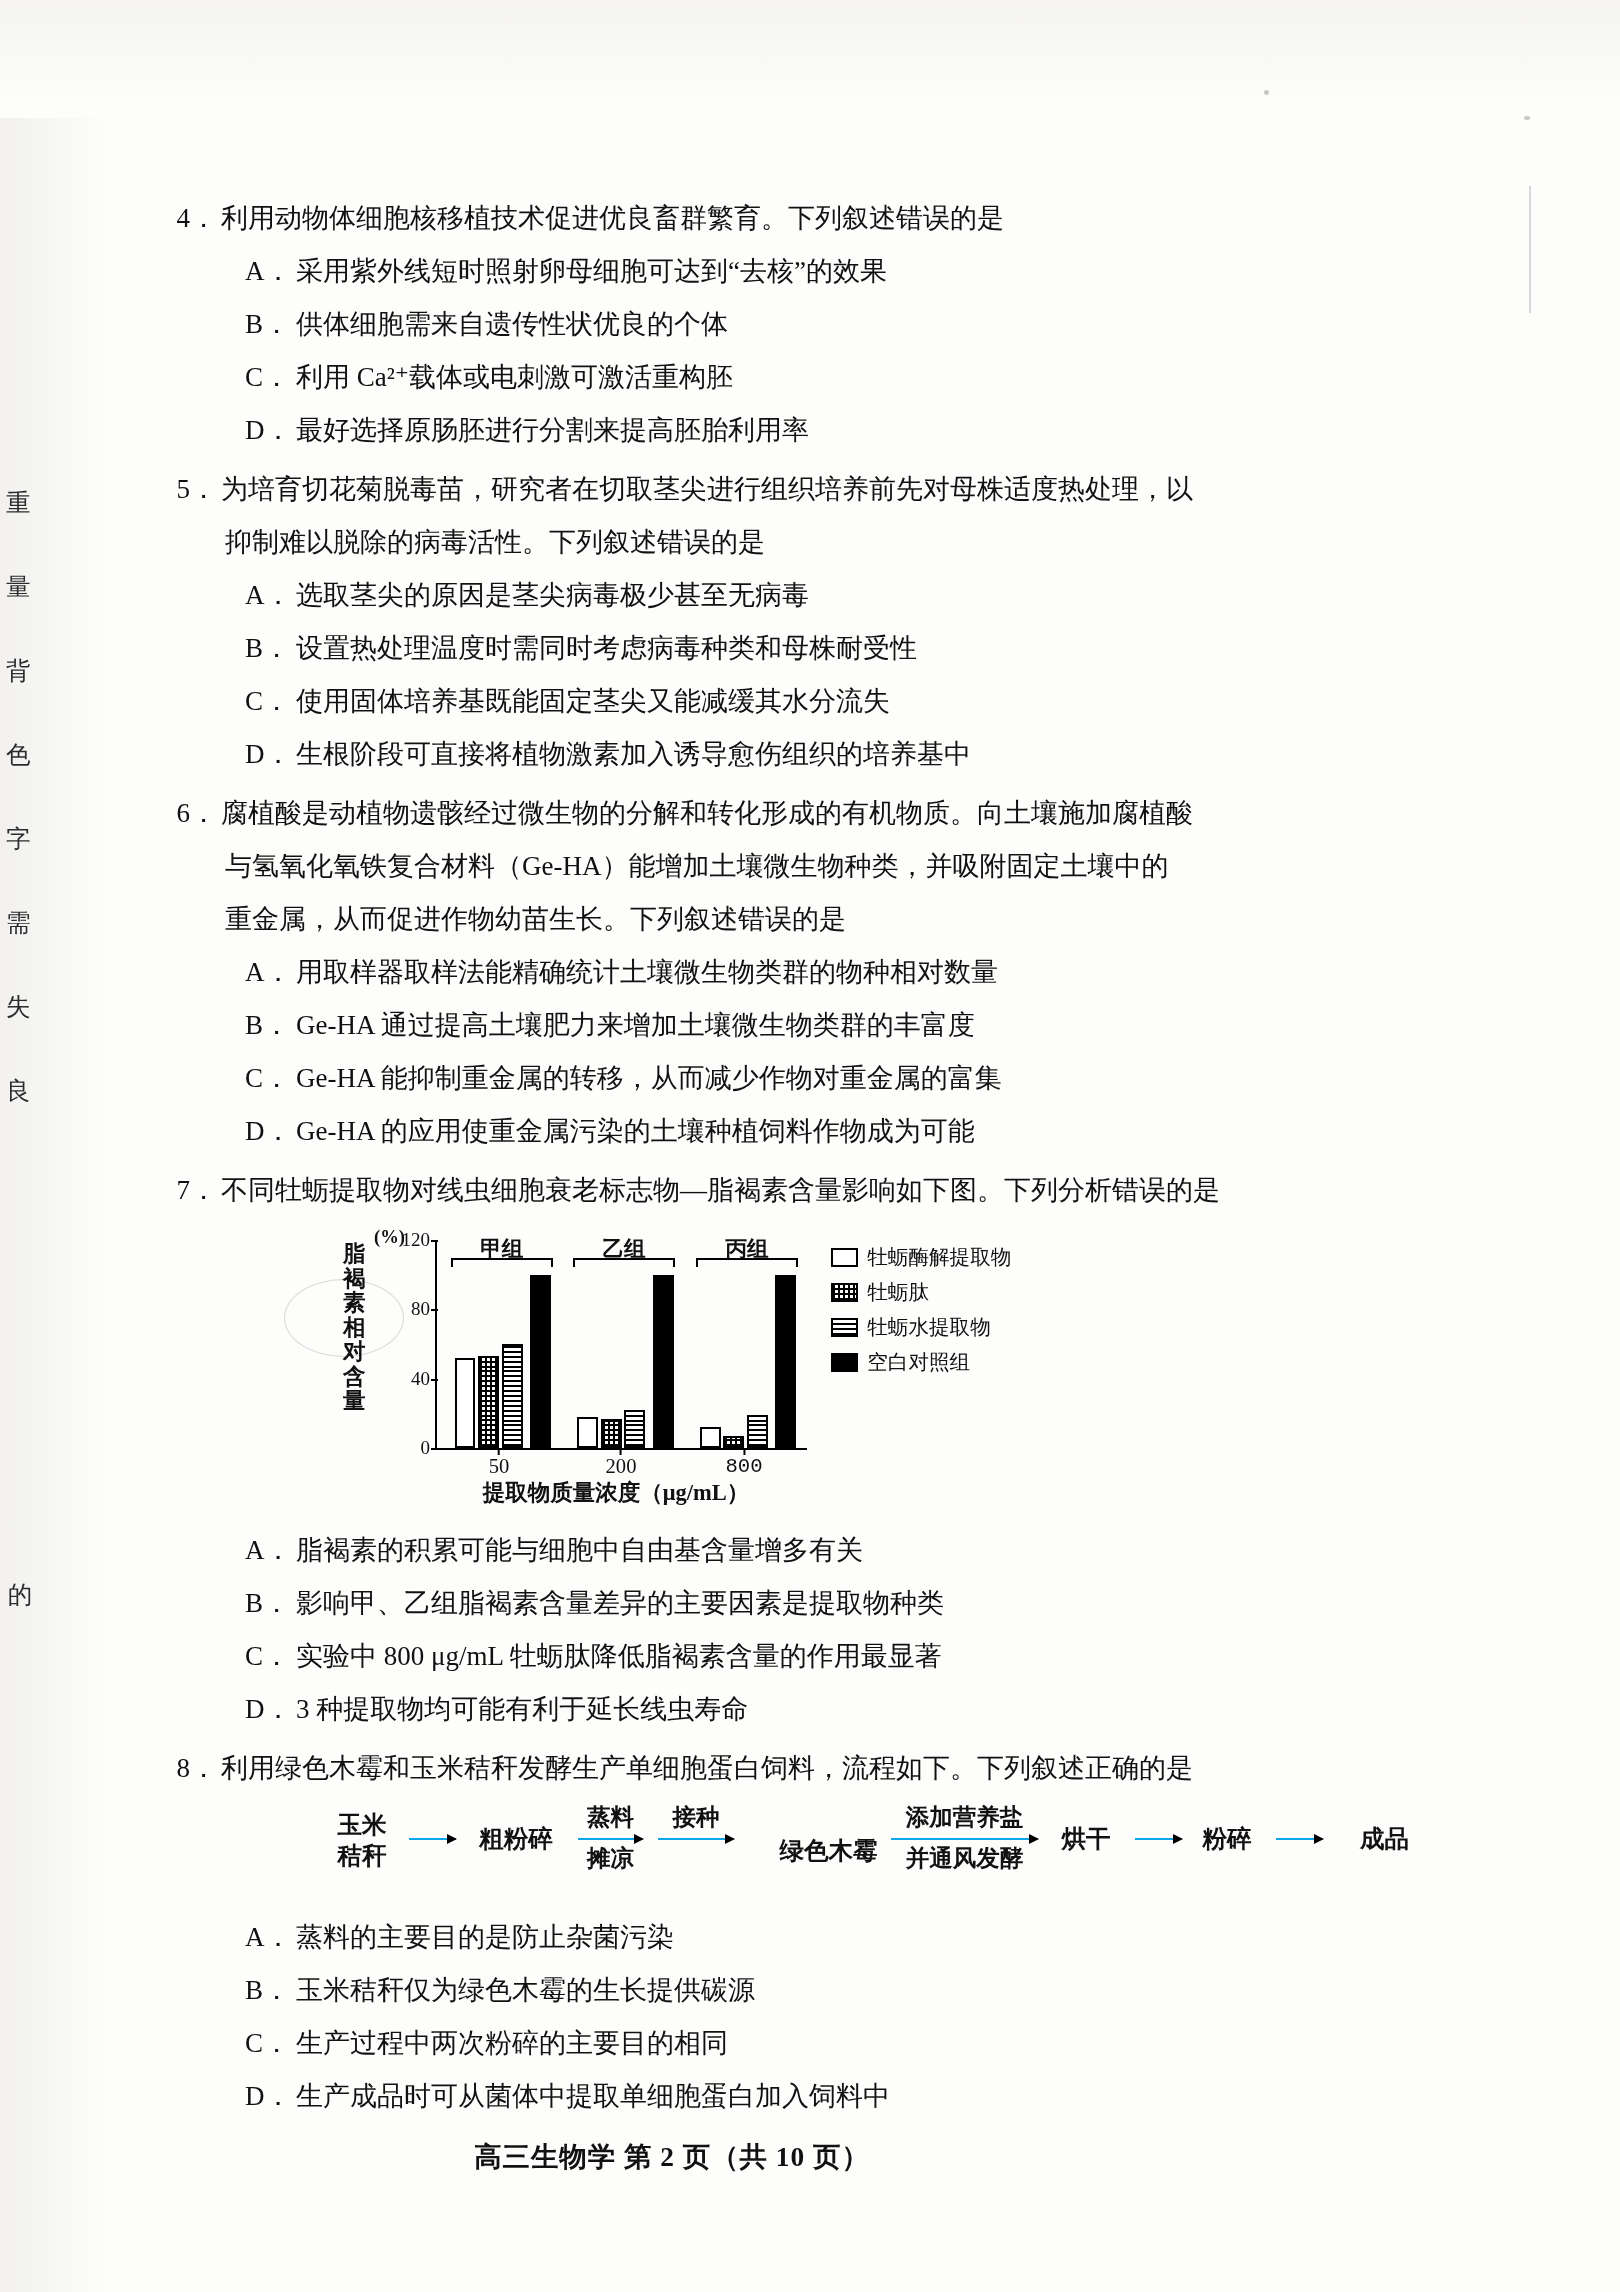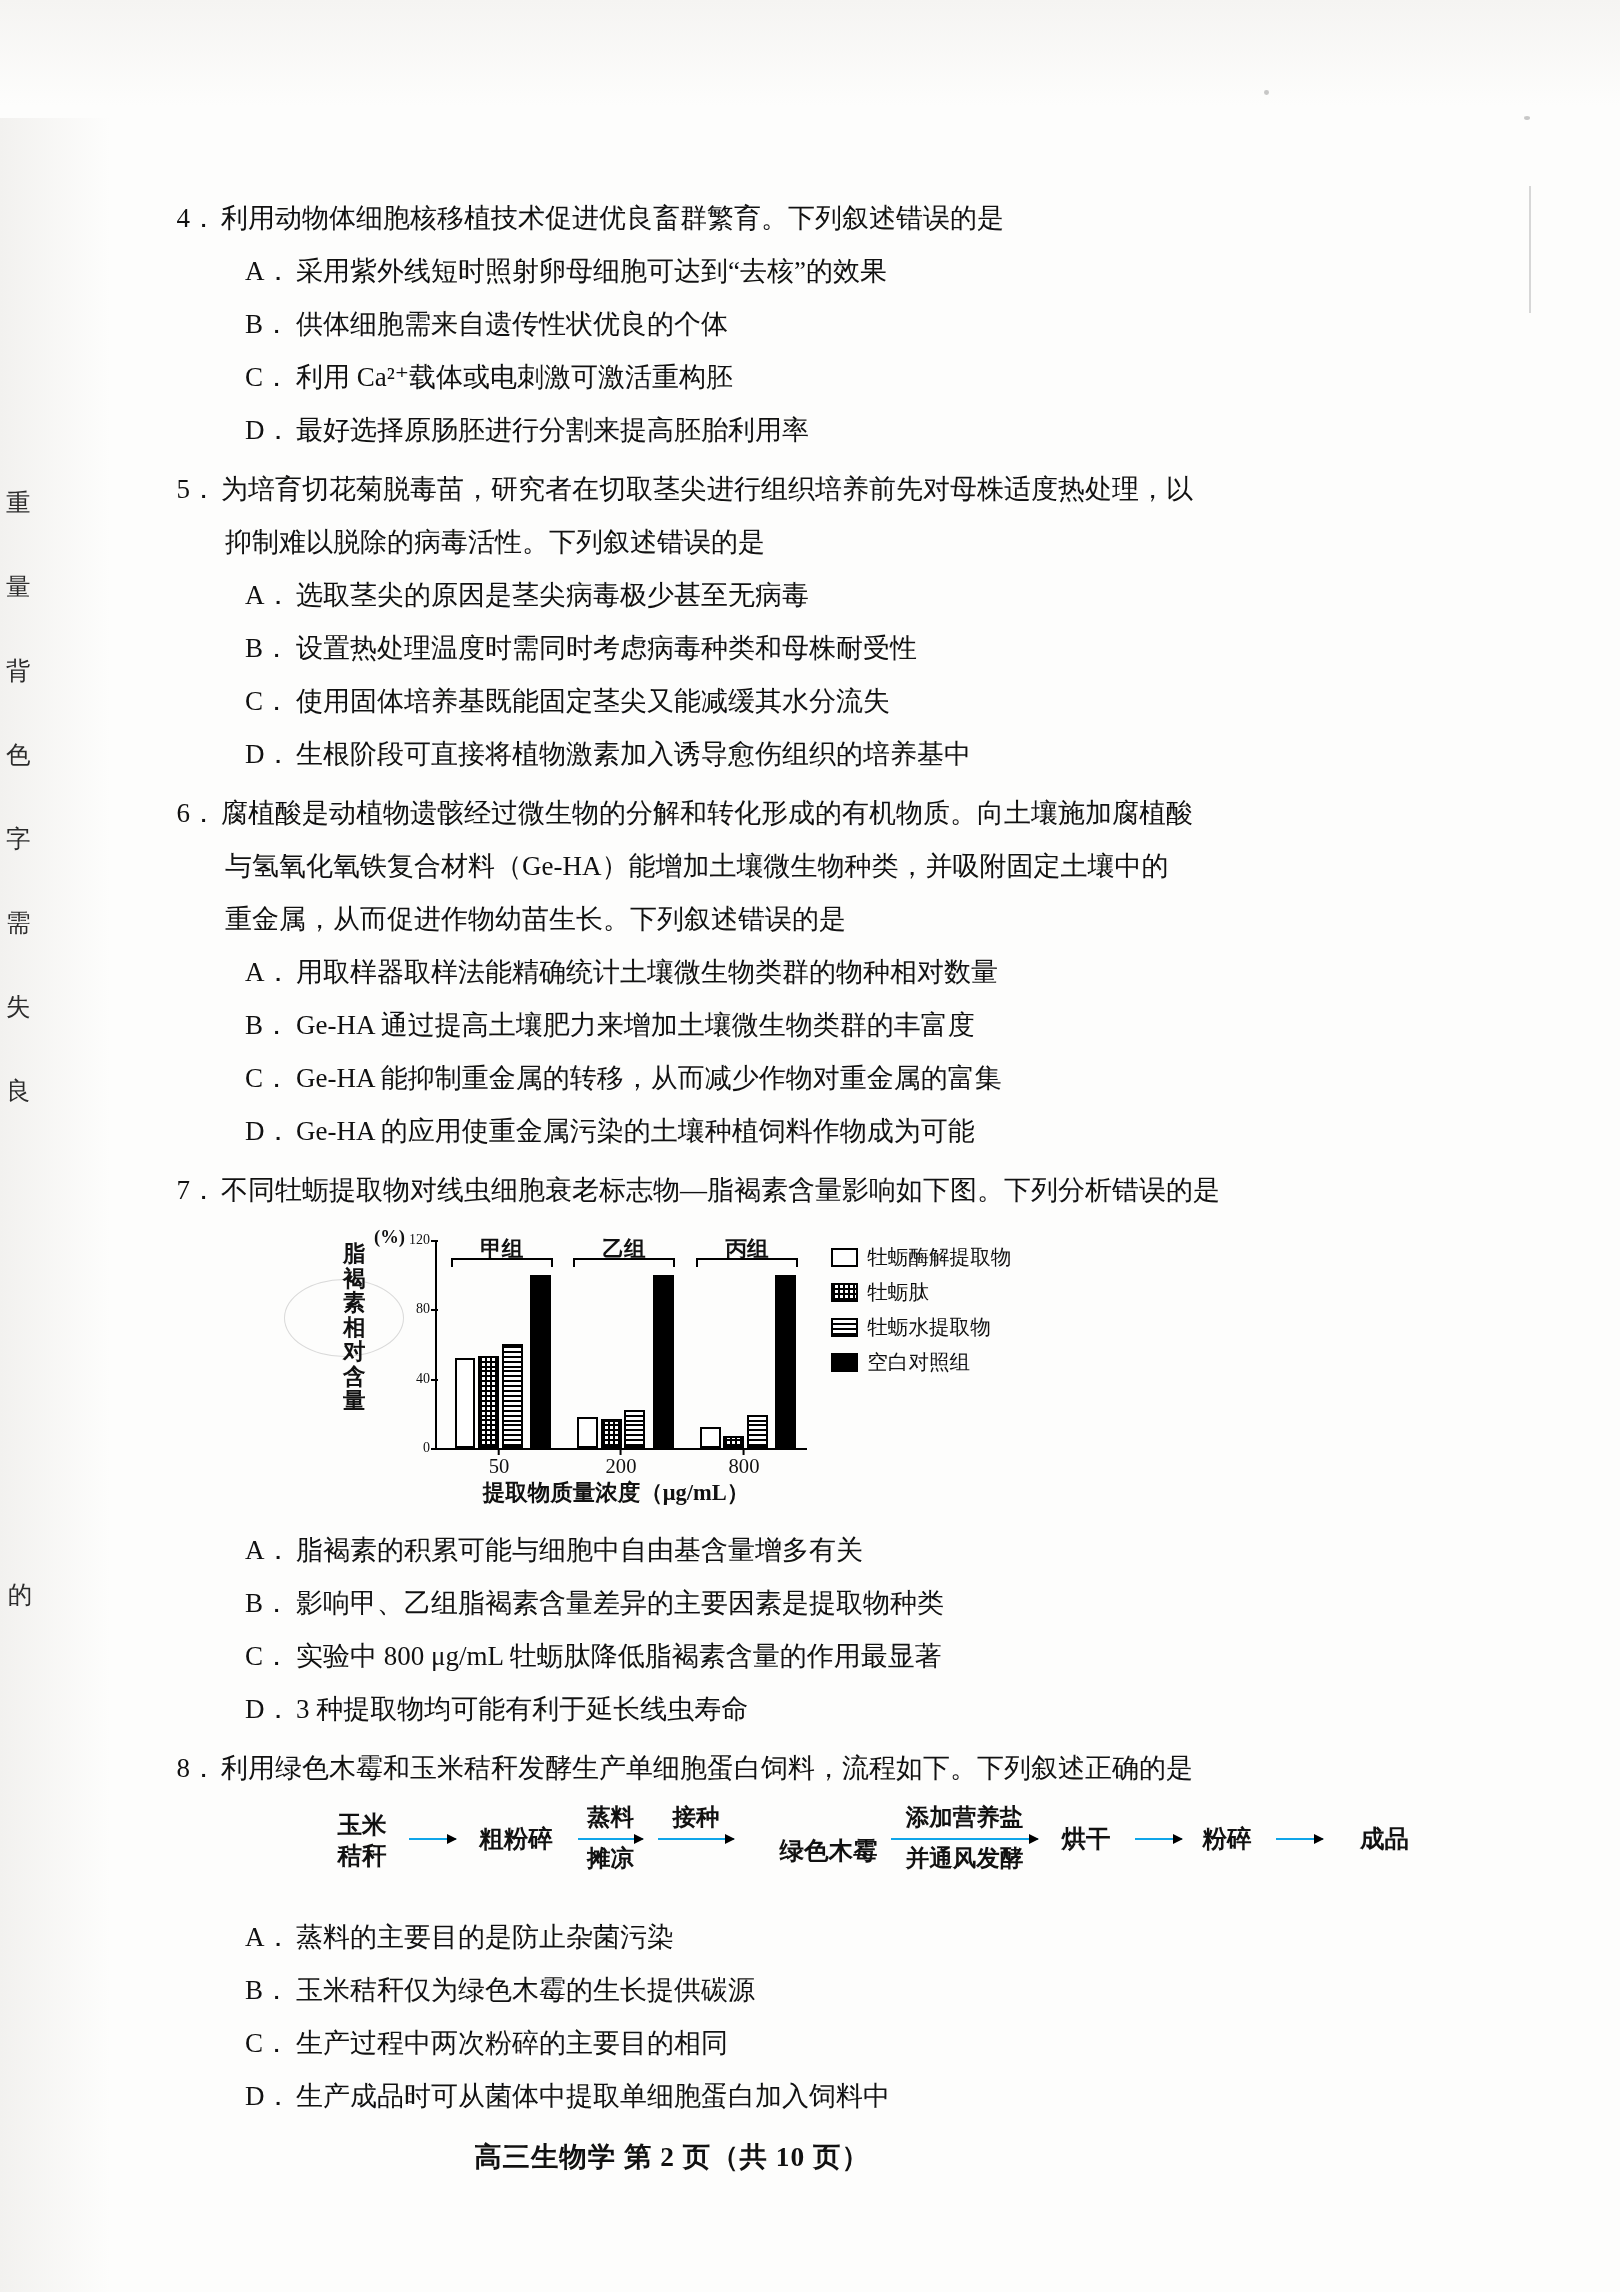--- a/index.html
+++ b/index.html
@@ -140,21 +140,21 @@
     top: 15.7px;
     width: 370px;
     height: 208px;
     border-left: 2.2px solid #000;
     border-bottom: 2.2px solid #000;
   }
   .ytick {
     position: absolute;
     right: 100%;
     transform: translateY(-50%);
-    font-size: 14px;
+    font-size: 19px;
     padding-right: 6.9px;
     white-space: nowrap;
   }
   .ytick::after {
     content: "";
     position: absolute;
     right: -1px;
     top: 50%;
     width: 6.9px;
     height: 2px;
@@ -414,21 +414,21 @@
           <div class="bar hline" style="left:187px;width:20.6px;height:38px;"></div>
           <div class="bar black" style="left:216px;width:20.6px;height:173px;"></div>
           <div class="xtick" style="left:184px;">200</div>
 
           <div class="grp-label" style="left:255px;width:110px;">丙组</div>
           <div class="grp-bracket" style="left:259px;width:102px;"></div>
           <div class="bar white" style="left:263px;width:20.6px;height:21px;"></div>
           <div class="bar grid" style="left:286px;width:20.6px;height:12px;"></div>
           <div class="bar hline" style="left:310px;width:20.6px;height:33px;"></div>
           <div class="bar black" style="left:338px;width:20.6px;height:173px;"></div>
-          <div class="xtick" style="left:307px;">800</div>
+          <div class="xtick" style="left:307px;font-family:Liberation Mono, monospace;">800</div>
         </div>
 
         <div class="xlabel">提取物质量浓度（μg/mL）</div>
 
         <div class="legend">
           <div class="row"><span class="swatch white"></span><span>牡蛎酶解提取物</span></div>
           <div class="row"><span class="swatch grid"></span><span>牡蛎肽</span></div>
           <div class="row"><span class="swatch hline"></span><span>牡蛎水提取物</span></div>
           <div class="row"><span class="swatch black"></span><span>空白对照组</span></div>
         </div>

